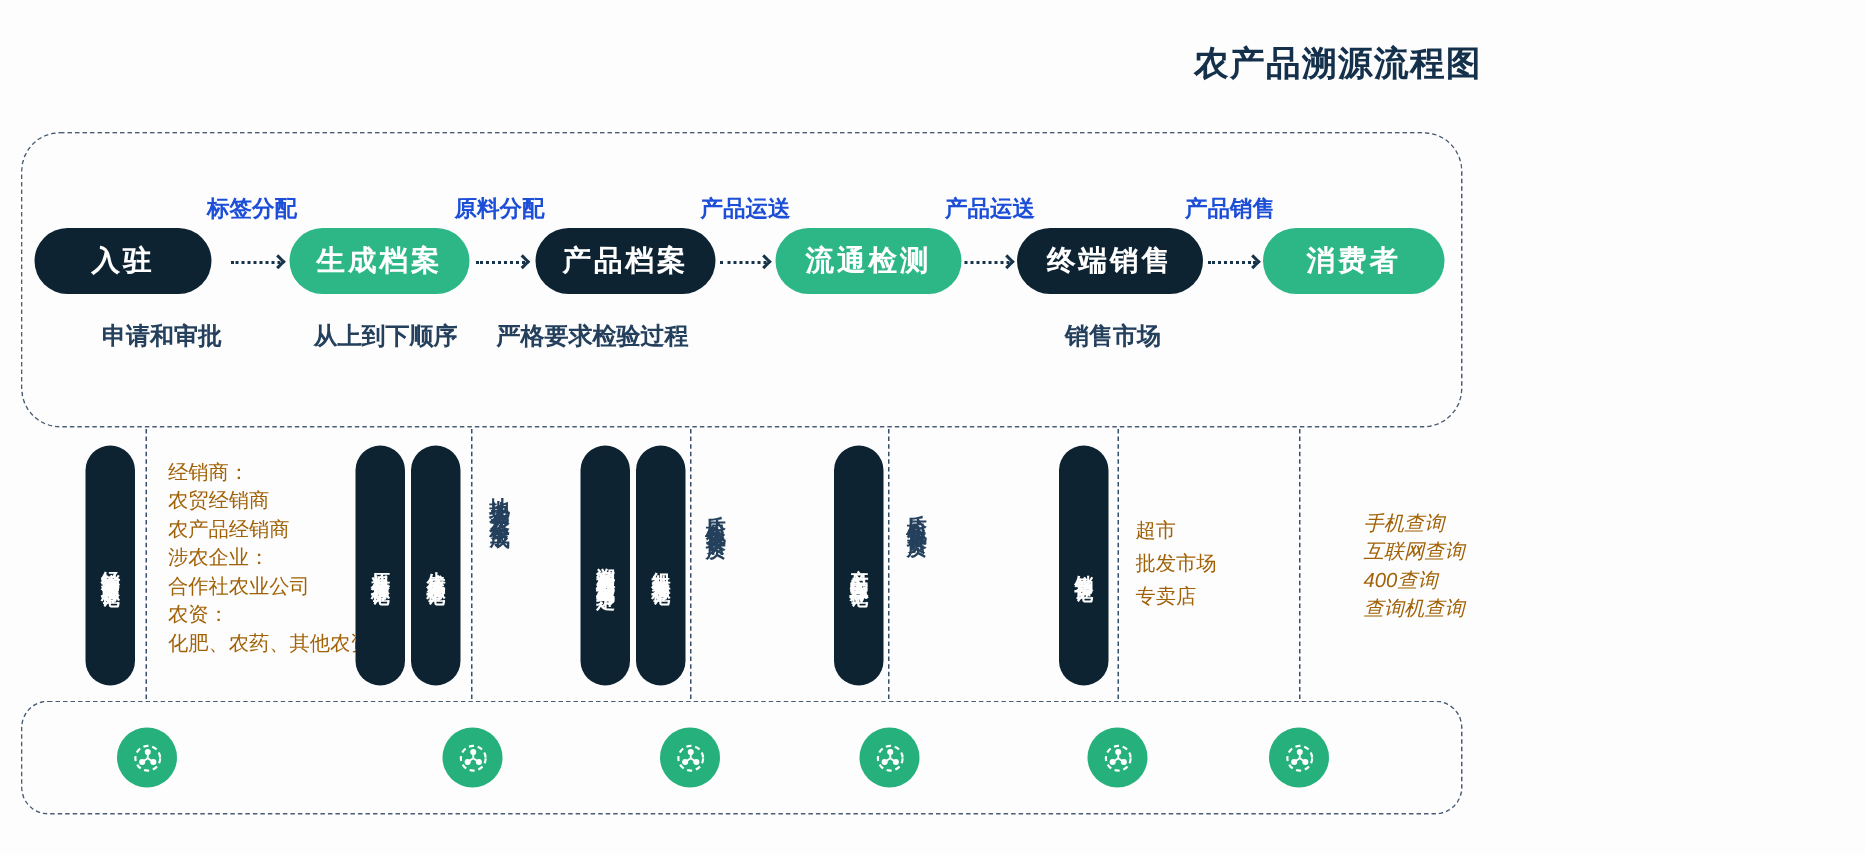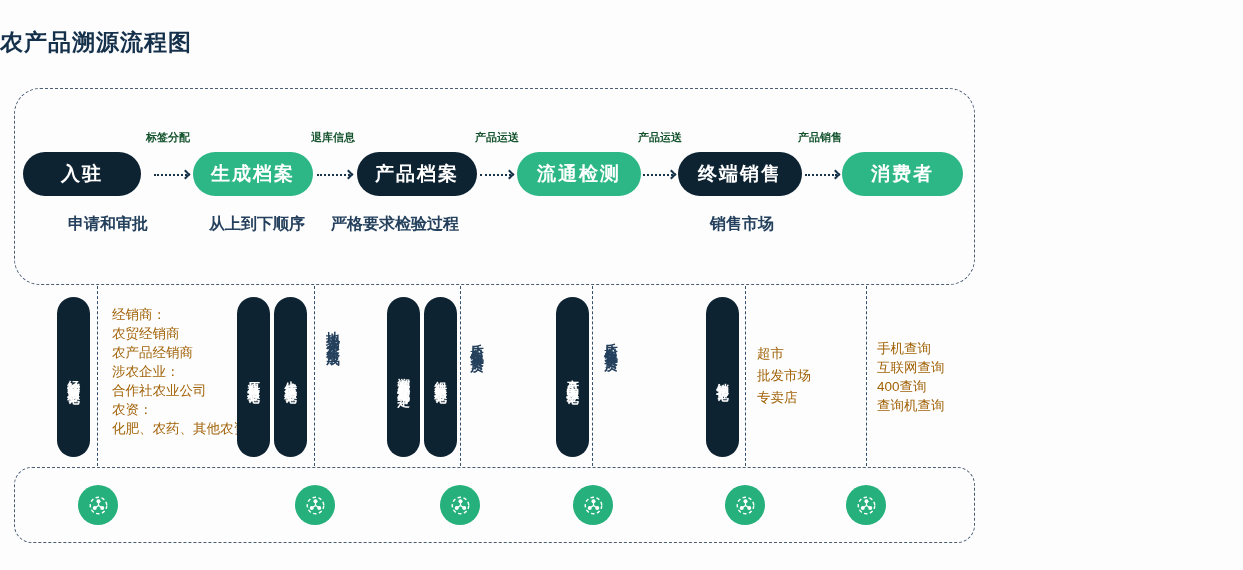--- a/index.html
+++ b/index.html
@@ -1,35 +1,35 @@
 <!DOCTYPE html>
 <html><head>
 <meta charset="utf-8">
 <style>
   * { margin:0; padding:0; box-sizing:border-box; }
   html,body { background:#ffffff; }
   body { font-family:"Liberation Sans","DejaVu Sans",sans-serif; }
   .canvas{ position:relative; width:1243px; height:570px; background:#fdfdfe; overflow:hidden; }
 
-  .page-title{ position:absolute; top:27px; left:0; width:988px; text-align:left;
+  .page-title{ position:absolute; top:27px; left:0; width:988px; text-align:right;
     font-size:23px; font-weight:700; letter-spacing:1px; color:#14304a; }
 
   .frame{ position:absolute; border:1.5px dashed #4a5d72; background:transparent; }
   .top-frame{ left:14px; top:88px; width:961px; height:197px; border-radius:26px; }
   .bottom-frame{ left:14px; top:467px; width:961px; height:76px; border-radius:18px; }
   .right-frame{ left:997px; top:88px; width:223px; height:455px; border-radius:22px; }
 
   .pill{ position:absolute; top:152px; height:44px; border-radius:22px;
     display:flex; align-items:center; justify-content:center;
     color:#ffffff; font-size:19px; font-weight:700; letter-spacing:2px; }
   .pill.dark{ background:#0e2332; }
   .pill.green{ background:#2db787; }
 
   .trans-label{ position:absolute; top:130px; transform:translateX(-50%);
-    color:#14532d; font-size:11px; font-weight:600; white-space:nowrap; }
+    color:#1d4ed8; font-size:15px; font-weight:600; white-space:nowrap; }
 
   .sub-label{ position:absolute; top:214px; transform:translateX(-50%);
     color:#24405c; font-size:16px; font-weight:600; white-space:nowrap; }
 
   .flow-arrow{ position:absolute; top:170px; height:9px; display:flex; align-items:center; }
   .flow-arrow .dots{ flex:1; border-top:2px dotted #17344a; }
   .flow-arrow .chev{ width:7px; height:7px; border-top:2px solid #17344a;
     border-right:2px solid #17344a; transform:rotate(45deg); margin-left:-5px; flex:none; }
 
   .vline{ position:absolute; top:286px; height:180px; width:0; border-left:1.5px dashed #35506a; }
@@ -85,21 +85,21 @@
   <div class="flow-arrow" style="left:643px;width:32px;">
       <span class="dots"></span>
       <span class="chev"></span>
     </div>
   <div class="flow-arrow" style="left:805px;width:34px;">
       <span class="dots"></span>
       <span class="chev"></span>
     </div>
 
   <span class="trans-label" style="left:168px;">标签分配</span>
-  <span class="trans-label" style="left:333px;">退库信息</span>
+  <span class="trans-label" style="left:333px;">原料分配</span>
   <span class="trans-label" style="left:497px;">产品运送</span>
   <span class="trans-label" style="left:660px;">产品运送</span>
   <span class="trans-label" style="left:820px;">产品销售</span>
 
   <span class="sub-label" style="left:108px;">申请和审批</span>
   <span class="sub-label" style="left:257px;">从上到下顺序</span>
   <span class="sub-label" style="left:395px;">严格要求检验过程</span>
   <span class="sub-label" style="left:742px;">销售市场</span>
 
   <div class="vline" style="left:97px;"></div>
@@ -150,21 +150,21 @@
   <div class="vpill" style="left:706px;">
       <span>销售登记</span>
     </div>
 
   <div class="tblock market" style="left:757px;top:343px;">
     <div>超市</div>
     <div>批发市场</div>
     <div>专卖店</div>
   </div>
 
-  <div class="tblock query" style="left:877px;top:339px;">
+  <div class="tblock query" style="left:909px;top:339px;font-style:italic;">
     <div>手机查询</div>
     <div>互联网查询</div>
     <div>400查询</div>
     <div>查询机查询</div>
   </div>
 
   <div class="frame bottom-frame"></div>
 
   <div class="hub" style="left:78px;">
       <svg viewBox="0 0 24 24" width="23" height="23">

